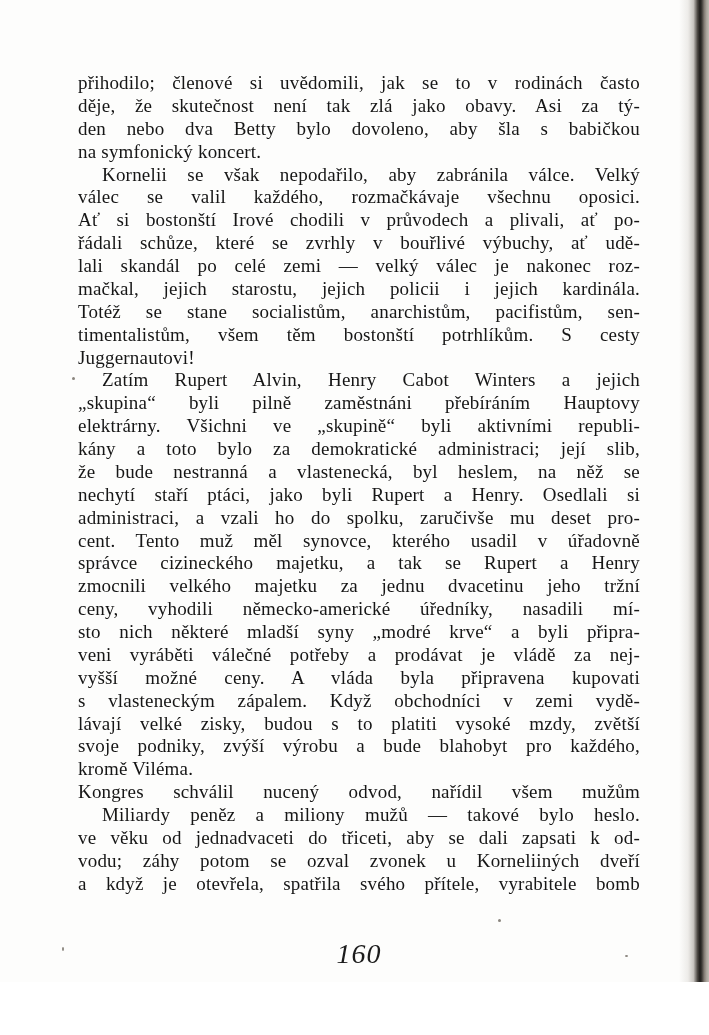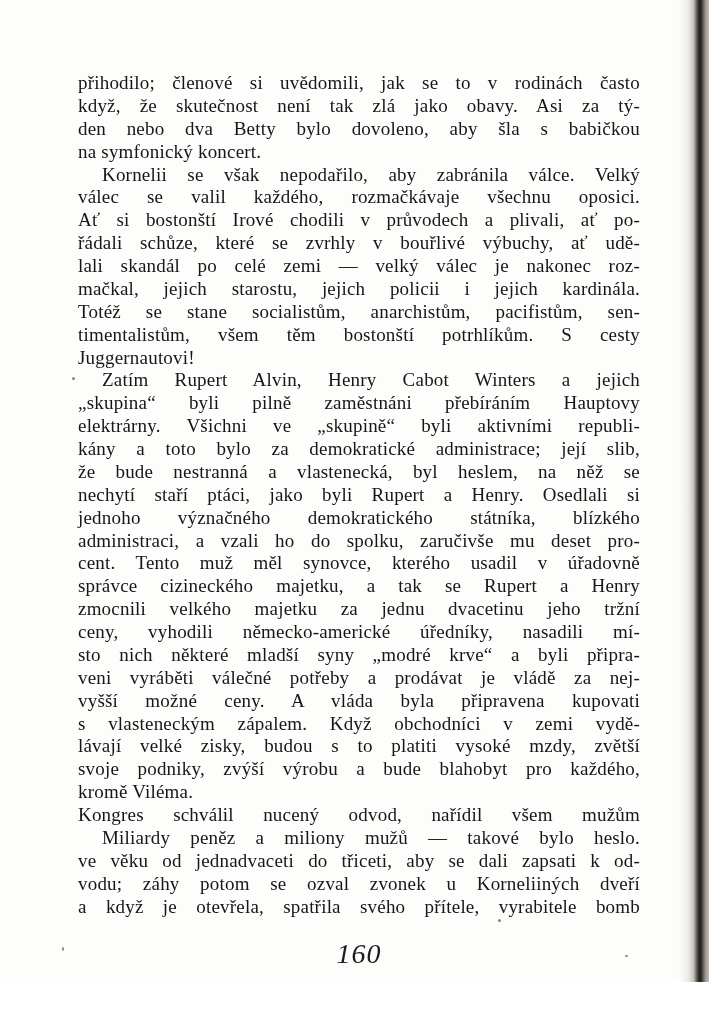--- a/index.html
+++ b/index.html
@@ -71,43 +71,42 @@
     border-radius: 50%;
   }
 </style>
 </head>
 <body>
 
 <div class="scan">
   <div class="text-block" id="text-block">
       <div class="para">
         <div class="line">přihodilo; členové si uvědomili, jak se to v rodinách často</div>
-        <div class="line">když, že skutečnost není tak zlá jako obavy. Asi za tý-</div>
+        <div class="line">děje, že skutečnost není tak zlá jako obavy. Asi za tý-</div>
         <div class="line">den nebo dva Betty bylo dovoleno, aby šla s babičkou</div>
         <div class="line natural">na symfonický koncert.</div>
       </div>
       <div class="para">
         <div class="line indent">Kornelii se však nepodařilo, aby zabránila válce. Velký</div>
         <div class="line">válec se valil každého, rozmačkávaje všechnu oposici.</div>
         <div class="line">Ať si bostonští Irové chodili v průvodech a plivali, ať po-</div>
         <div class="line">řádali schůze, které se zvrhly v bouřlivé výbuchy, ať udě-</div>
         <div class="line">lali skandál po celé zemi — velký válec je nakonec roz-</div>
         <div class="line">mačkal, jejich starostu, jejich policii i jejich kardinála.</div>
         <div class="line">Totéž se stane socialistům, anarchistům, pacifistům, sen-</div>
         <div class="line">timentalistům, všem těm bostonští potrhlíkům. S cesty</div>
         <div class="line natural">Juggernautovi!</div>
       </div>
       <div class="para">
         <div class="line indent">Zatím Rupert Alvin, Henry Cabot Winters a jejich</div>
         <div class="line">„skupina“ byli pilně zaměstnáni přebíráním Hauptovy</div>
         <div class="line">elektrárny. Všichni ve „skupině“ byli aktivními republi-</div>
-        <div class="line">kány a toto bylo za demokratické administrace; její slib,</div>
+        <div class="line">kány a toto bylo za demokratické administraci; její slib,</div>
         <div class="line">že bude nestranná a vlastenecká, byl heslem, na něž se</div>
         <div class="line">nechytí staří ptáci, jako byli Rupert a Henry. Osedlali si</div>
-        <div class="line">jednoho význačného demokratického státníka, blízkého</div>
         <div class="line">administraci, a vzali ho do spolku, zaručivše mu deset pro-</div>
         <div class="line">cent. Tento muž měl synovce, kterého usadil v úřadovně</div>
         <div class="line">správce cizineckého majetku, a tak se Rupert a Henry</div>
         <div class="line">zmocnili velkého majetku za jednu dvacetinu jeho tržní</div>
         <div class="line">ceny, vyhodili německo-americké úředníky, nasadili mí-</div>
         <div class="line">sto nich některé mladší syny „modré krve“ a byli připra-</div>
         <div class="line">veni vyráběti válečné potřeby a prodávat je vládě za nej-</div>
         <div class="line">vyšší možné ceny. A vláda byla připravena kupovati</div>
         <div class="line">s vlasteneckým zápalem. Když obchodníci v zemi vydě-</div>
         <div class="line">lávají velké zisky, budou s to platiti vysoké mzdy, zvětší</div>

